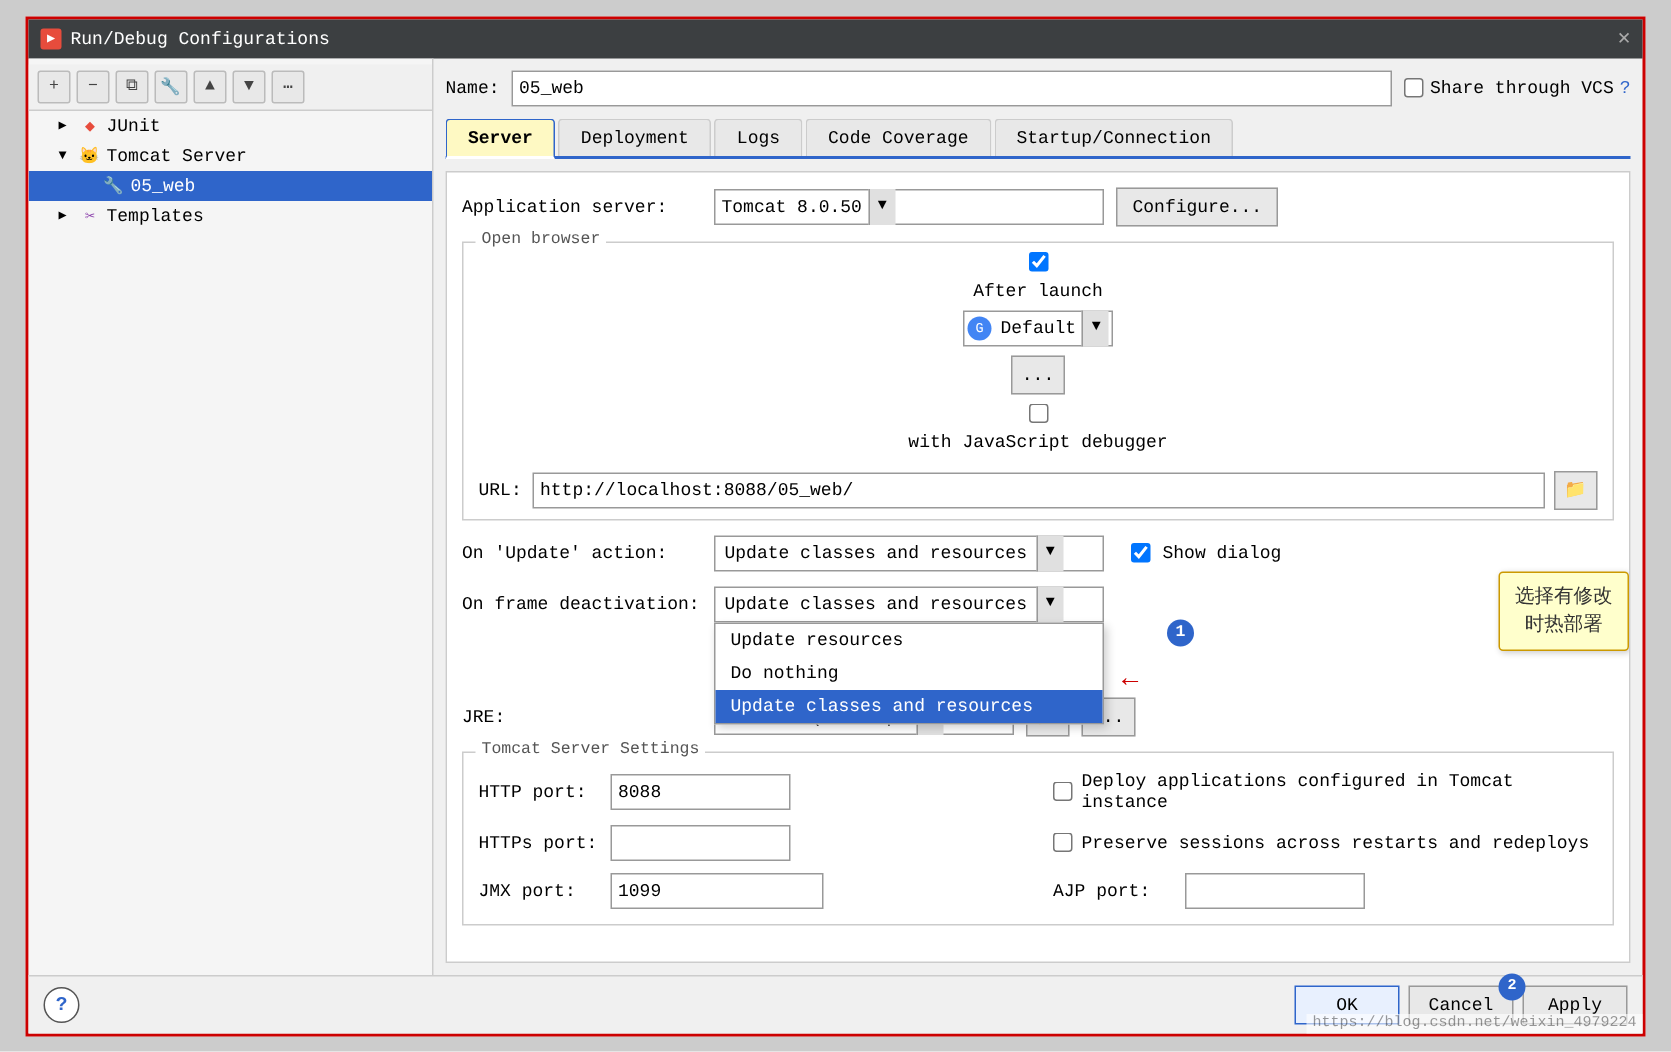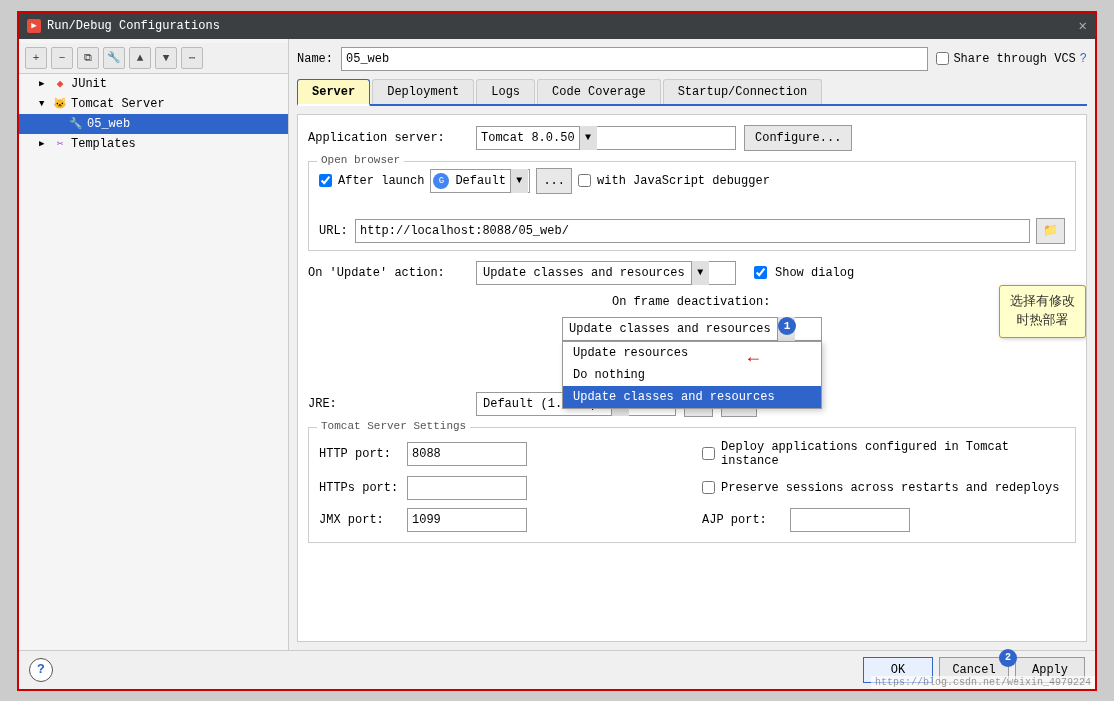--- a/index.html
+++ b/index.html
@@ -158,21 +158,21 @@
     .section-label {
       position: absolute;
       top: -8px;
       left: 8px;
       background: #fff;
       padding: 0 4px;
       font-size: 11px;
       color: #555;
     }
 
-    .checkbox-row { display: flex; align-items: center; gap: 6px; margin-bottom: 24px; }
+    .checkbox-row { display: flex; align-items: center; gap: 6px; margin-bottom: 12px; flex-direction: column; }
     .url-row { display: flex; align-items: center; gap: 6px; }
     .url-input { flex: 1; height: 24px; border: 1px solid #999; padding: 2px 4px; font-size: 12px; font-family: 'Courier New', monospace; }
 
     .vm-row { display: flex; align-items: flex-start; margin-bottom: 10px; gap: 8px; }
     .vm-textarea { flex: 1; height: 36px; border: 1px solid #999; font-size: 12px; resize: vertical; font-family: 'Courier New', monospace; }
 
     .select-with-arrow {
       display: flex;
       align-items: center;
       border: 1px solid #999;
@@ -407,21 +407,21 @@
         <div class="form-row">
           <span class="form-label">On 'Update' action:</span>
           <div class="select-with-arrow" style="min-width:260px;">
             <span style="padding:0 6px;">Update classes and resources</span>
             <div class="select-arrow">▼</div>
           </div>
           <input type="checkbox" checked="" style="margin-left: 10px;">
           <span>Show dialog</span>
         </div>
 
-        <div class="form-row" style="position:relative;flex-direction:column;">
+        <div class="form-row" style="position:relative;">
           <span class="form-label">On frame deactivation:</span>
           <div style="position:relative;">
             <div class="select-with-arrow" style="min-width:260px;">
               <span style="padding:0 6px;">Update classes and resources</span>
               <div class="select-arrow">▼</div>
             </div>
 
             <div class="dropdown-menu">
               <div class="dropdown-item">Update resources</div>
               <div class="dropdown-item">Do nothing</div>
@@ -463,21 +463,21 @@
             <div style="display:flex; align-items:center; gap:8px;">
               <span style="min-width:80px;">HTTPs port:</span>
               <input class="form-input" type="text" style="width: 120px;" value="">
             </div>
             <div class="deploy-checkbox-row">
               <input type="checkbox" style="">
               <span>Preserve sessions across restarts and redeploys</span>
             </div>
             <div style="display:flex; align-items:center; gap:8px;">
               <span style="min-width:80px;">JMX port:</span>
-              <input class="form-input" type="text" style="width: 120px;" value="1099">
+              <input class="form-input" type="text" style="width: 142px;" value="1099">
             </div>
             <div style="display:flex; align-items:center; gap:8px;">
               <span style="min-width:80px;">AJP port:</span>
               <input class="form-input" type="text" style="width: 120px;" value="">
             </div>
           </div>
         </div>
 
       </div>
     </div>

